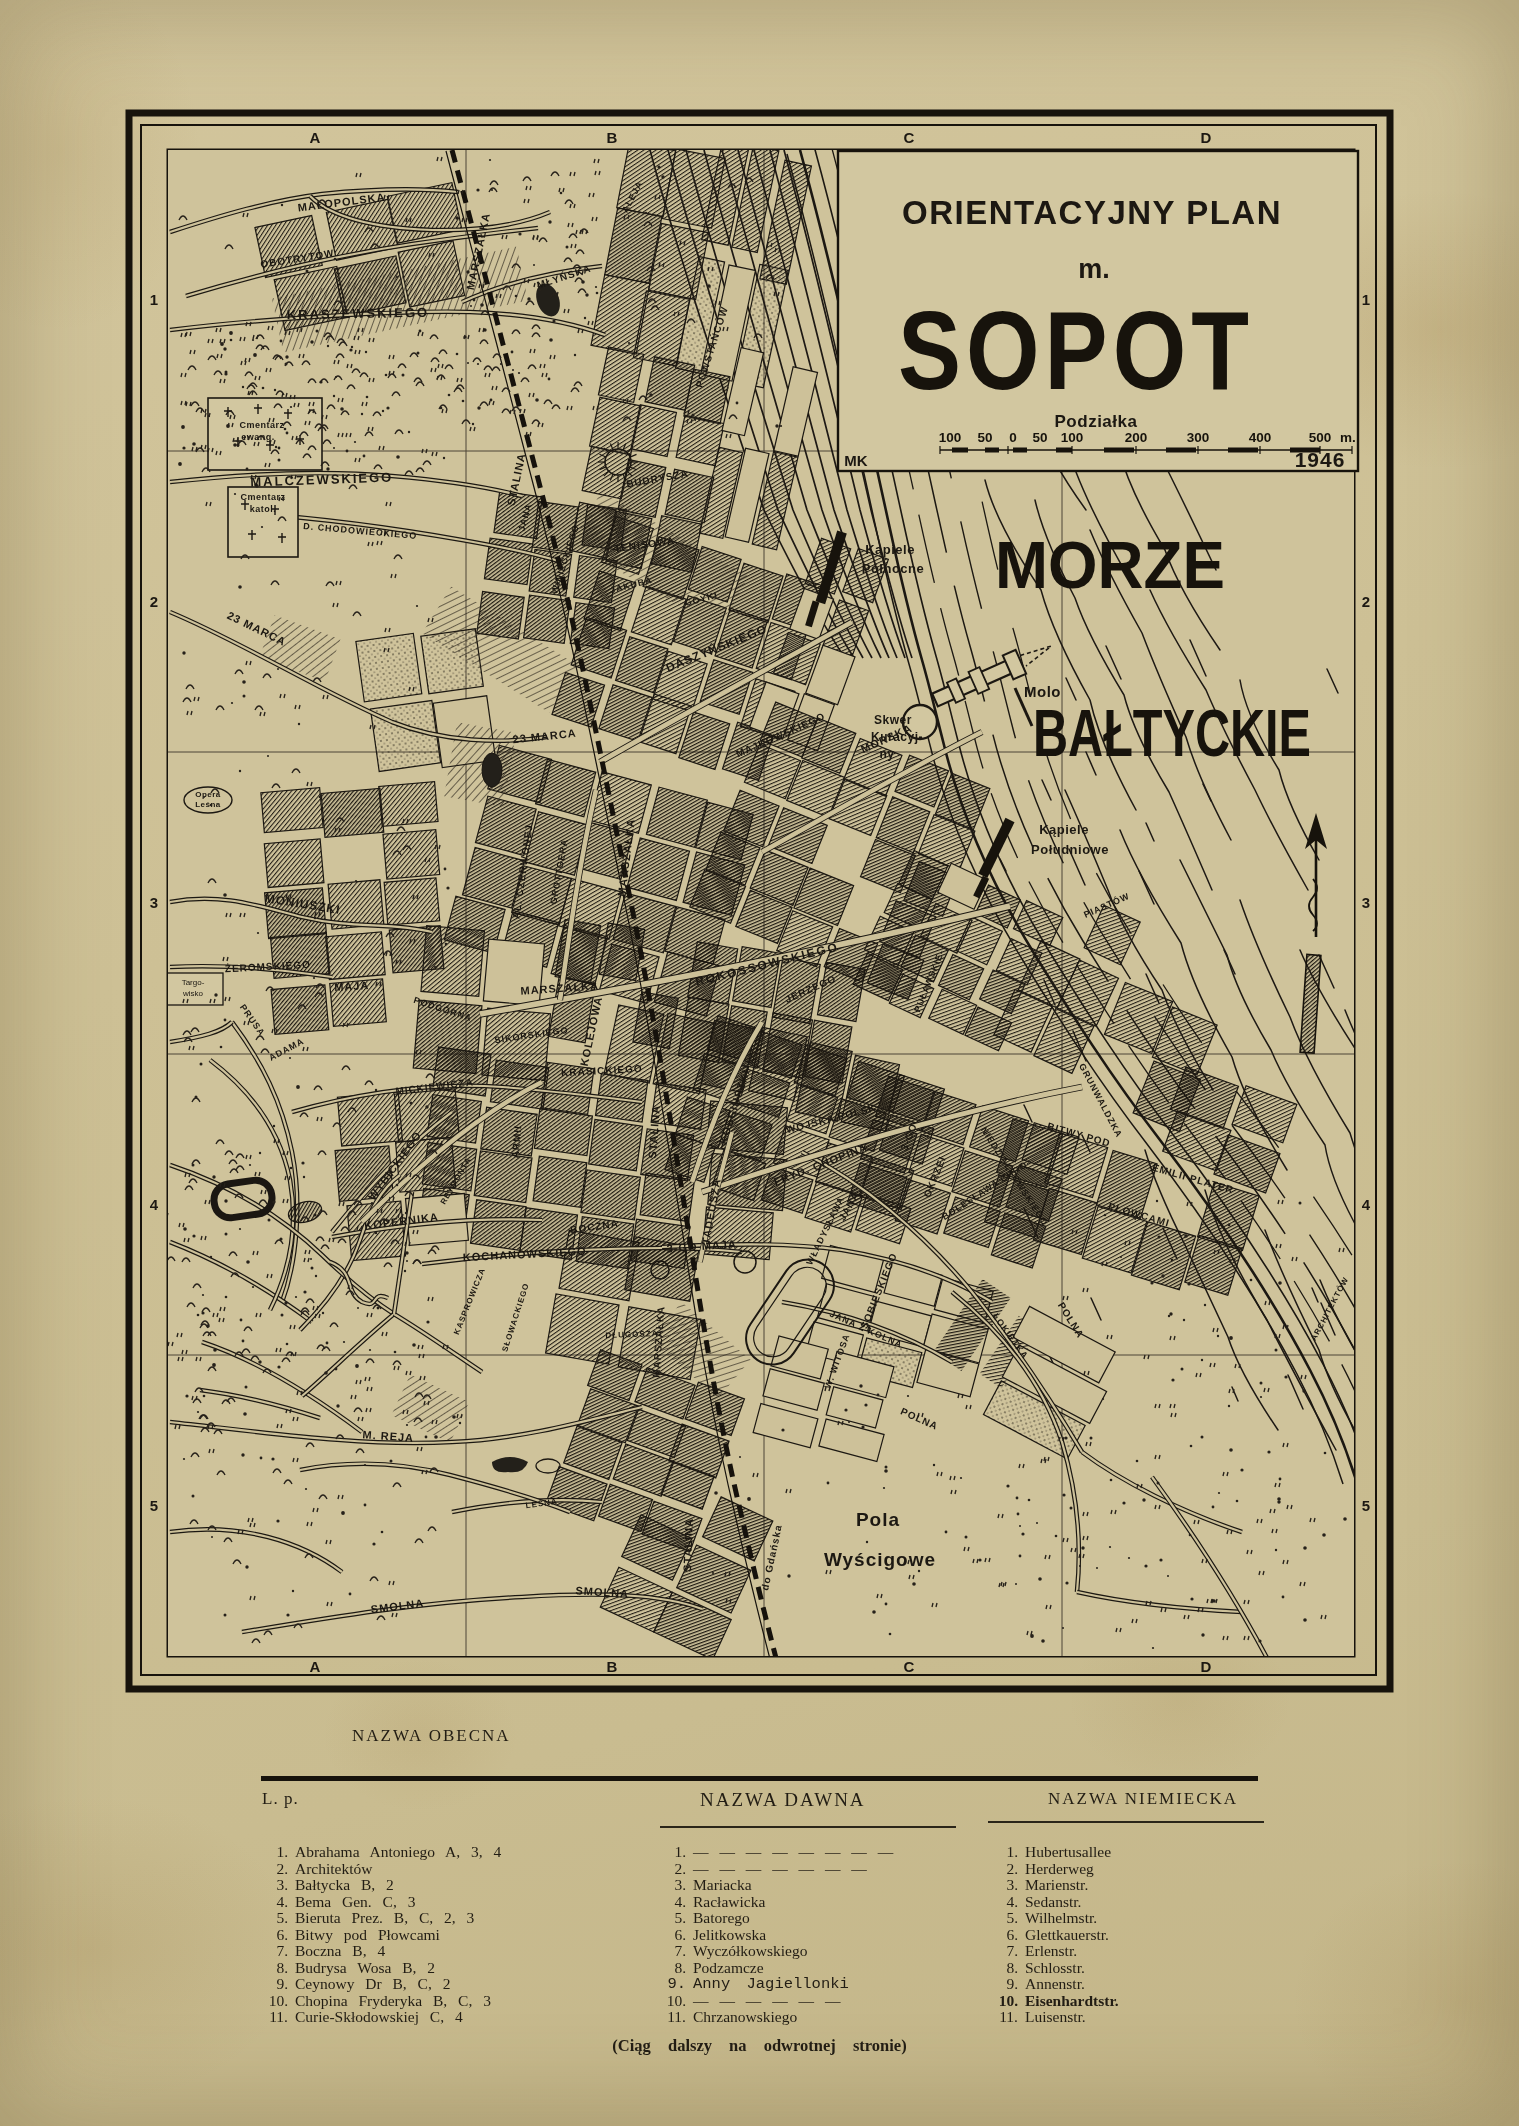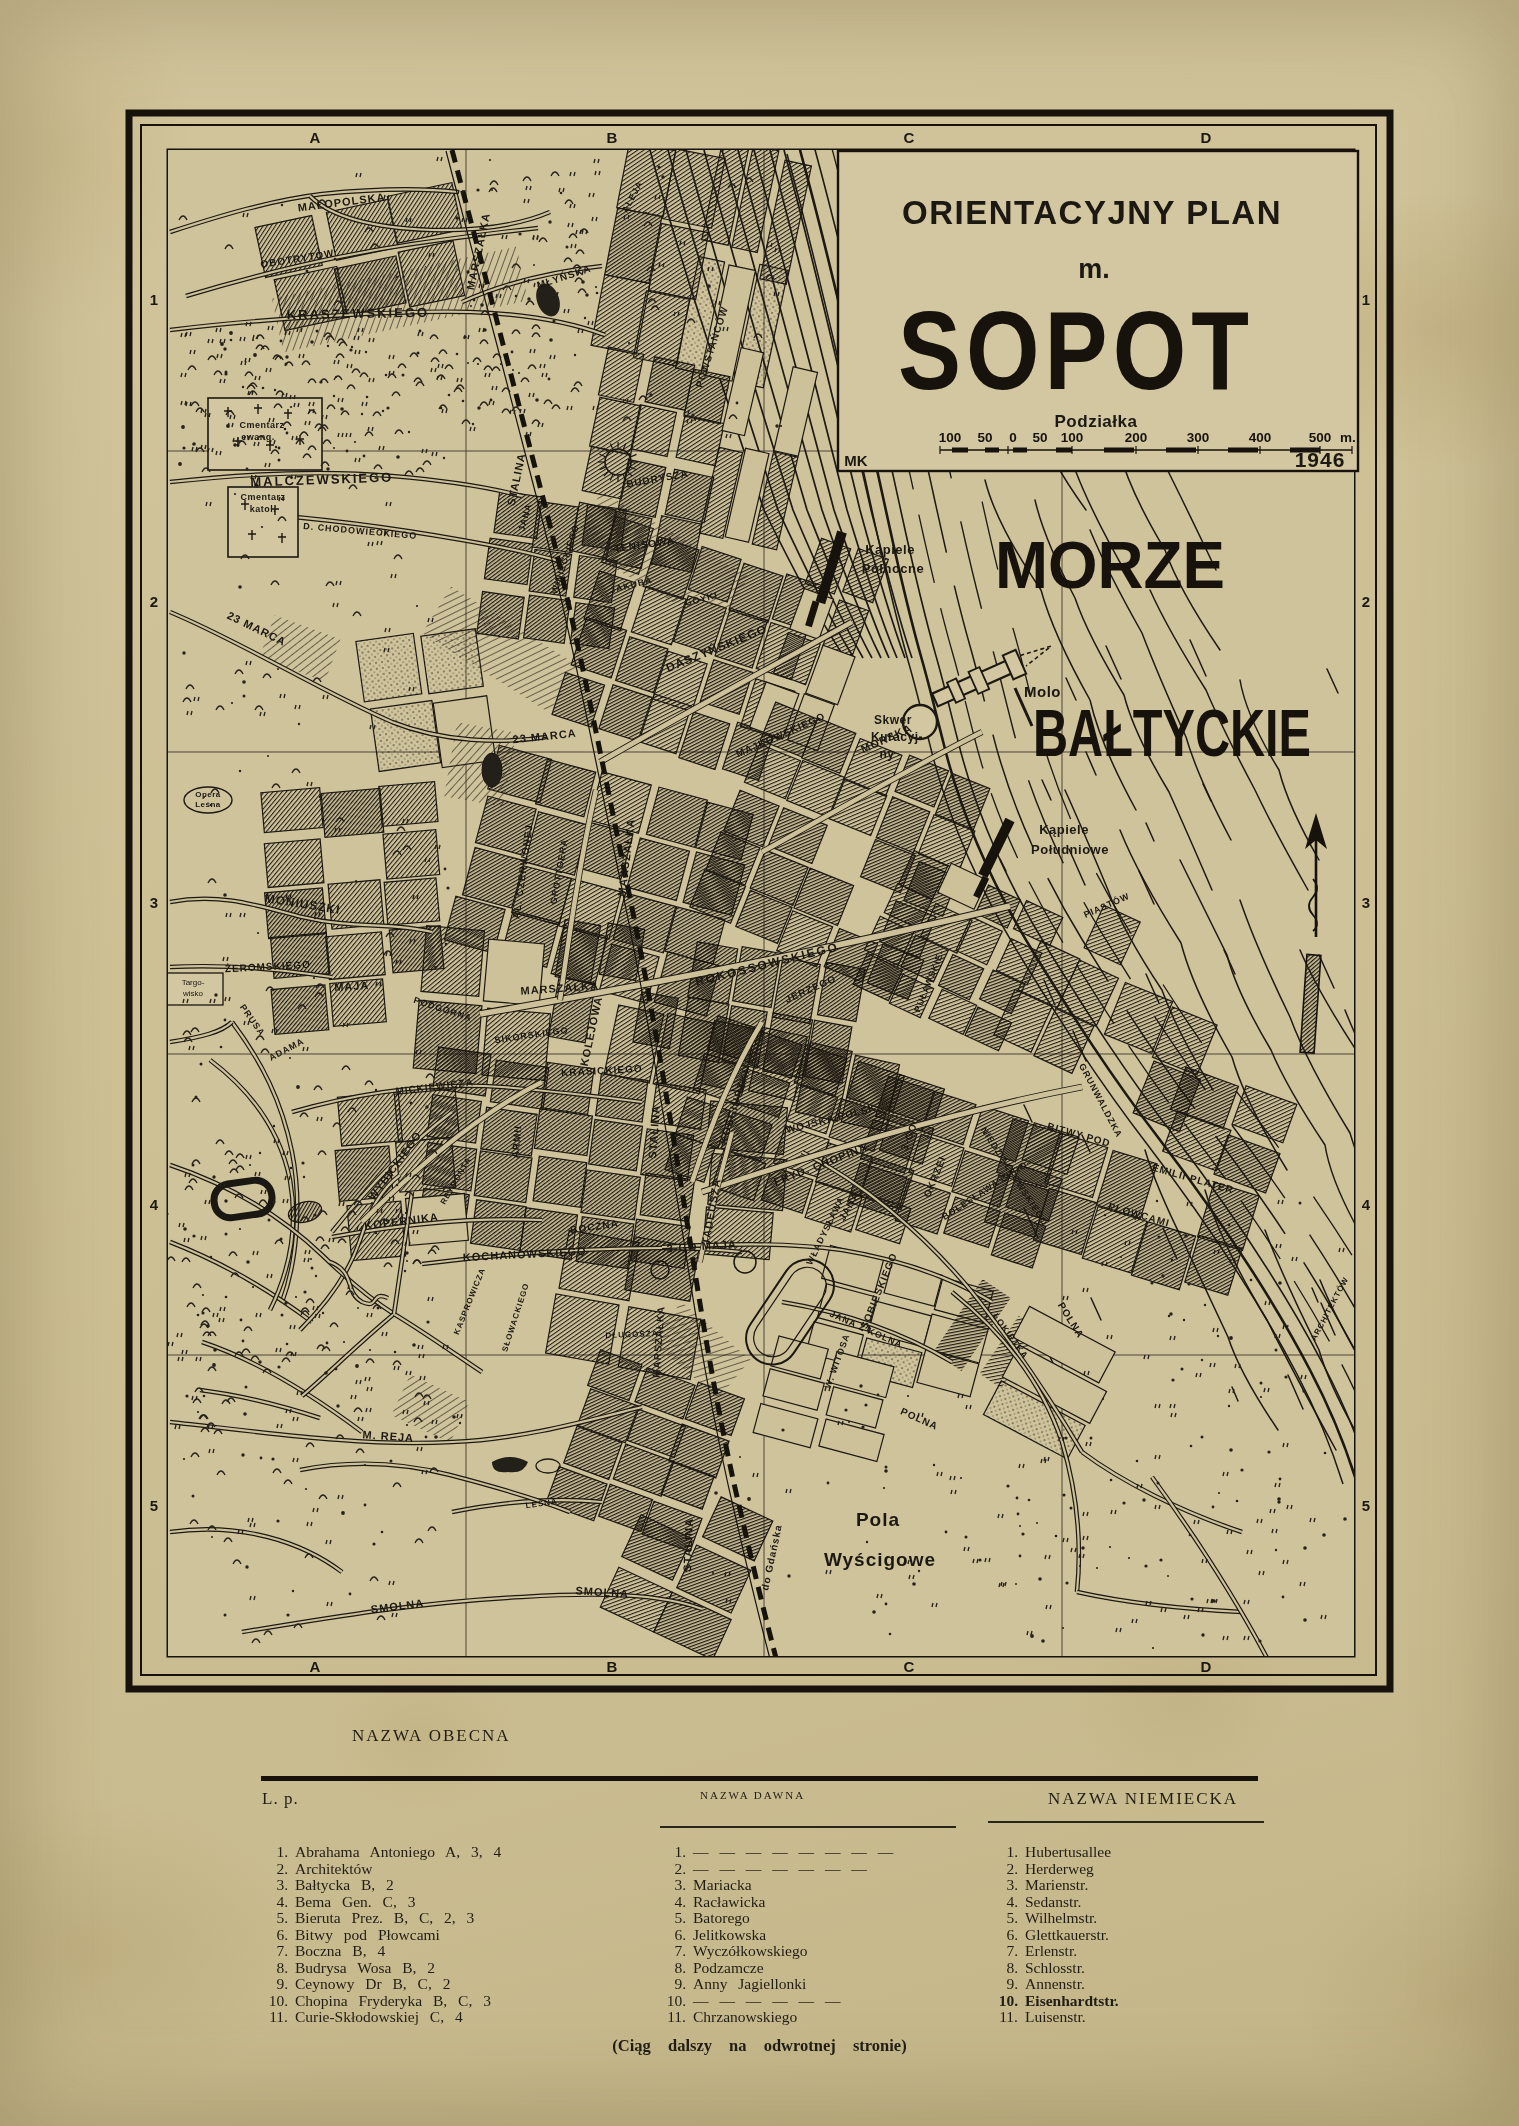--- a/index.html
+++ b/index.html
@@ -2155,21 +2155,21 @@
 <text x="1172" y="756" font-family="Liberation Sans, sans-serif" font-size="67" font-weight="bold" text-anchor="middle" fill="#17130c" textLength="278" lengthAdjust="spacingAndGlyphs">BAŁTYCKIE</text>
 </svg>
 
 
 <div class="abs" style="left:261px;top:1776px;width:997px;height:5px;background:#17130c;"></div>
 
 <div class="abs ser" style="left:262px;top:1789px;font-size:17px;letter-spacing:1px;">L. p.</div>
 
 <div class="abs ser" style="left:352px;top:1726px;font-size:17px;letter-spacing:2px;">NAZWA  OBECNA</div>
 
-<div class="abs ser" style="left:700px;top:1789px;font-size:11px;letter-spacing:2px;">NAZWA  DAWNA</div>
+<div class="abs ser" style="left:700px;top:1789px;font-size:19px;letter-spacing:2px;">NAZWA  DAWNA</div>
 
 <div class="abs ser" style="left:1048px;top:1789px;font-size:17px;letter-spacing:2px;">NAZWA  NIEMIECKA</div>
 
 <div class="abs" style="left:660px;top:1826px;width:296px;height:2px;background:#2a2519;"></div>
 
 <div class="abs" style="left:988px;top:1821px;width:276px;height:2px;background:#2a2519;"></div>
 
 <div class="abs ser" style="left:258px;top:1843px;font-size:15.5px;">
       <div style="height:16.5px;white-space:nowrap;"><span style="display:inline-block;width:30px;text-align:right;">1.</span><span style="margin-left:7px;word-spacing:7px;">Abrahama Antoniego A, 3, 4</span></div>
       <div style="height:16.5px;white-space:nowrap;"><span style="display:inline-block;width:30px;text-align:right;">2.</span><span style="margin-left:7px;word-spacing:7px;">Architektów</span></div>
@@ -2186,21 +2186,21 @@
 
 <div class="abs ser" style="left:652px;top:1843px;font-size:15.5px;">
       <div style="height:16.5px;white-space:nowrap;"><span style="display:inline-block;width:34px;text-align:right;">1.</span><span style="margin-left:7px;word-spacing:7px;">— — — — — — — —</span></div>
       <div style="height:16.5px;white-space:nowrap;"><span style="display:inline-block;width:34px;text-align:right;">2.</span><span style="margin-left:7px;word-spacing:7px;">— — — — — — —</span></div>
       <div style="height:16.5px;white-space:nowrap;"><span style="display:inline-block;width:34px;text-align:right;">3.</span><span style="margin-left:7px;word-spacing:7px;">Mariacka</span></div>
       <div style="height:16.5px;white-space:nowrap;"><span style="display:inline-block;width:34px;text-align:right;">4.</span><span style="margin-left:7px;word-spacing:7px;">Racławicka</span></div>
       <div style="height:16.5px;white-space:nowrap;"><span style="display:inline-block;width:34px;text-align:right;">5.</span><span style="margin-left:7px;word-spacing:7px;">Batorego</span></div>
       <div style="height:16.5px;white-space:nowrap;"><span style="display:inline-block;width:34px;text-align:right;">6.</span><span style="margin-left:7px;word-spacing:7px;">Jelitkowska</span></div>
       <div style="height:16.5px;white-space:nowrap;"><span style="display:inline-block;width:34px;text-align:right;">7.</span><span style="margin-left:7px;word-spacing:7px;">Wyczółkowskiego</span></div>
       <div style="height:16.5px;white-space:nowrap;"><span style="display:inline-block;width:34px;text-align:right;">8.</span><span style="margin-left:7px;word-spacing:7px;">Podzamcze</span></div>
-      <div style="height:16.5px;white-space:nowrap;"><span style="display:inline-block;width:34px;text-align:right;">9.</span><span style="margin-left:7px;word-spacing:7px;">Anny Jagiellonki</span></div>
+      <div style="height:16.5px;white-space:nowrap;font-family:Liberation Mono, monospace;"><span style="display:inline-block;width:34px;text-align:right;">9.</span><span style="margin-left:7px;word-spacing:7px;">Anny Jagiellonki</span></div>
       <div style="height:16.5px;white-space:nowrap;"><span style="display:inline-block;width:34px;text-align:right;">10.</span><span style="margin-left:7px;word-spacing:7px;">— — — — — —</span></div>
       <div style="height:16.5px;white-space:nowrap;"><span style="display:inline-block;width:34px;text-align:right;">11.</span><span style="margin-left:7px;word-spacing:7px;">Chrzanowskiego</span></div>
     </div>
 
 <div class="abs ser" style="left:984px;top:1843px;font-size:15.5px;">
       <div style="height:16.5px;white-space:nowrap;"><span style="display:inline-block;width:34px;text-align:right;">1.</span><span style="margin-left:7px;word-spacing:7px;">Hubertusallee</span></div>
       <div style="height:16.5px;white-space:nowrap;"><span style="display:inline-block;width:34px;text-align:right;">2.</span><span style="margin-left:7px;word-spacing:7px;">Herderweg</span></div>
       <div style="height:16.5px;white-space:nowrap;"><span style="display:inline-block;width:34px;text-align:right;">3.</span><span style="margin-left:7px;word-spacing:7px;">Marienstr.</span></div>
       <div style="height:16.5px;white-space:nowrap;"><span style="display:inline-block;width:34px;text-align:right;">4.</span><span style="margin-left:7px;word-spacing:7px;">Sedanstr.</span></div>
       <div style="height:16.5px;white-space:nowrap;"><span style="display:inline-block;width:34px;text-align:right;">5.</span><span style="margin-left:7px;word-spacing:7px;">Wilhelmstr.</span></div>

